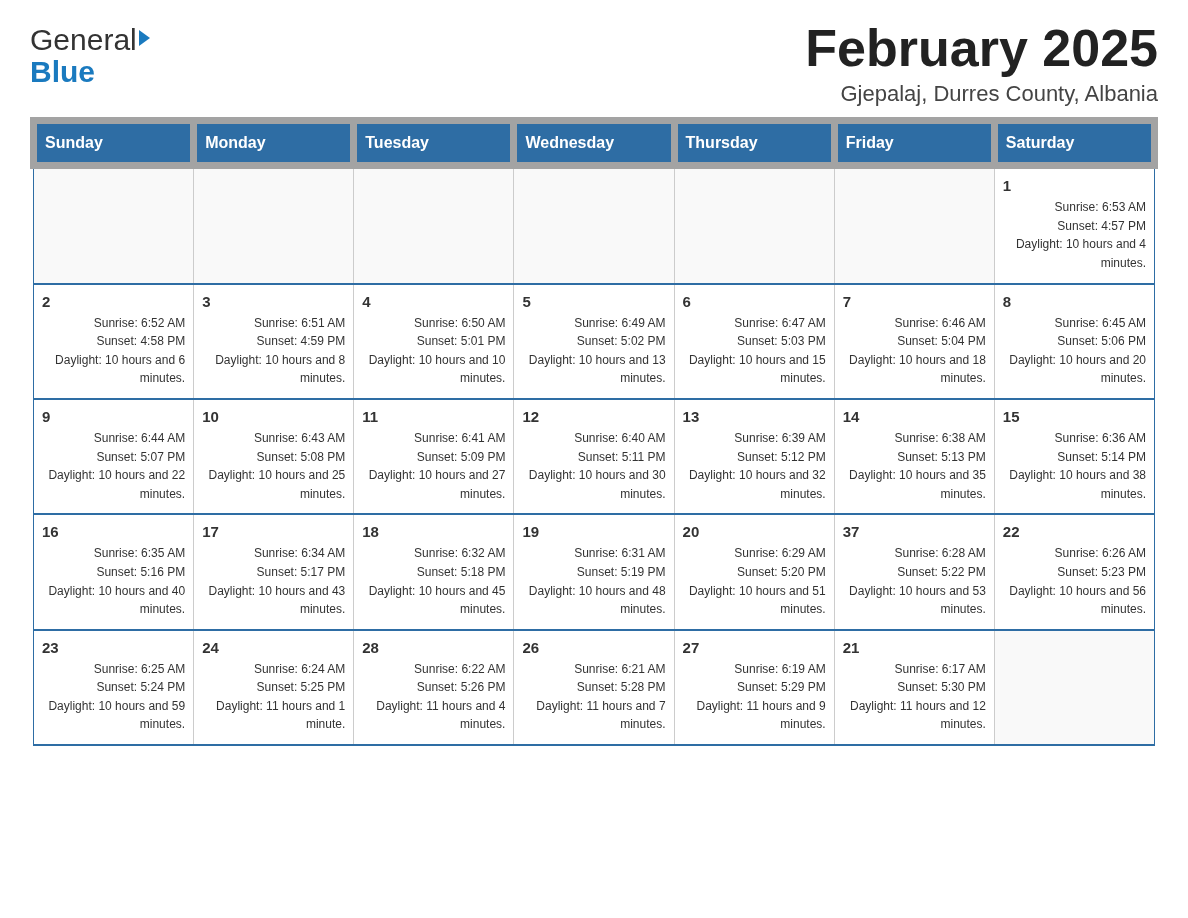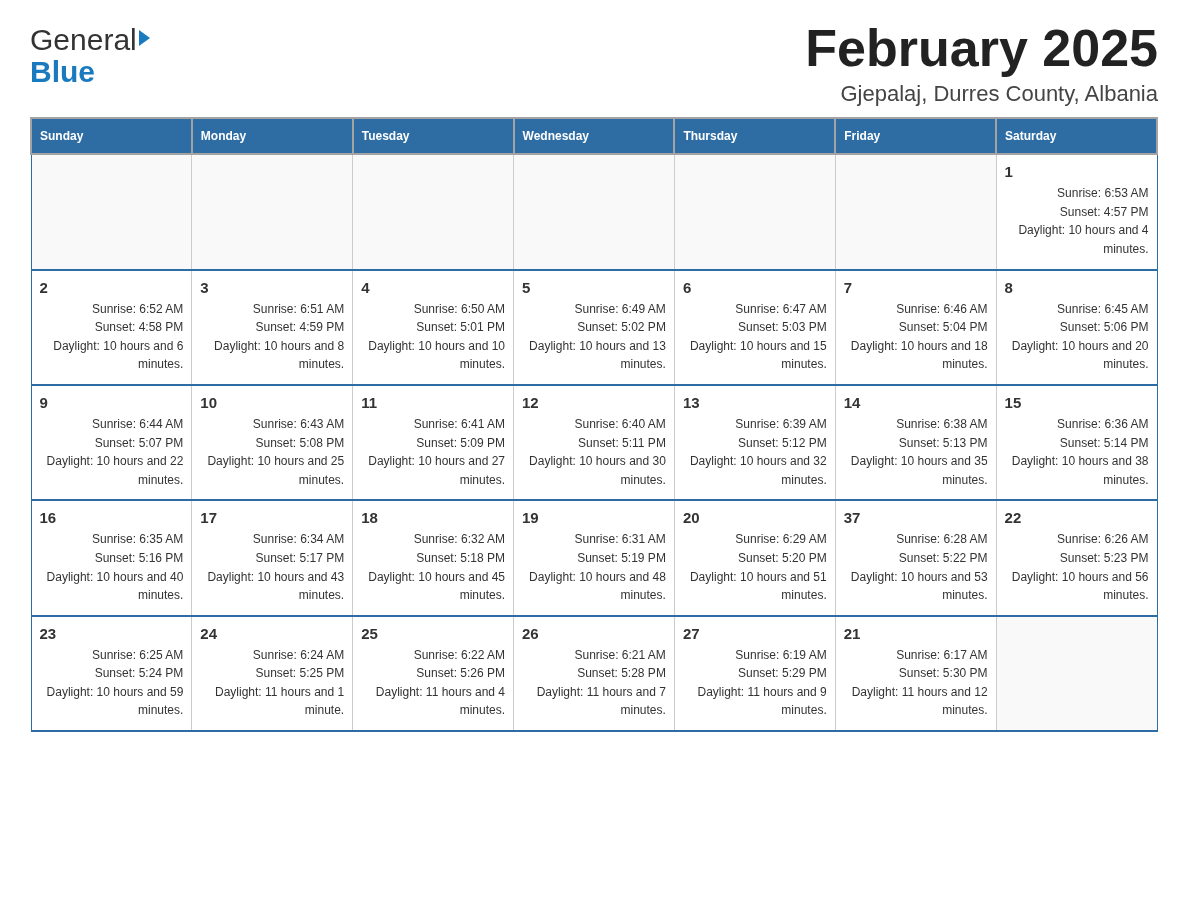--- a/index.html
+++ b/index.html
@@ -38,25 +38,25 @@
       margin-top: 4px;
     }
     .calendar {
       width: 100%;
       border-collapse: collapse;
       margin-top: 8px;
     }
     .calendar thead th {
       background-color: #2e6da4;
       color: #fff;
-      font-size: 12px;
+      font-size: 16px;
       font-weight: bold;
       padding: 10px 8px;
       text-align: left;
-      border: 2px solid #a3a3a3;
+      border: 7px solid #a3a3a3;
     }
     .calendar tbody tr {
       border-bottom: 2px solid #2e6da4;
     }
     .calendar tbody td {
       vertical-align: top;
       padding: 8px 8px 10px 8px;
       border-right: 1px solid #ccc;
       border-left: 1px solid #ccc;
       font-size: 12.5px;
@@ -249,21 +249,21 @@
       <tr>
         <td>
           <span class="day-number">23</span>
           <div class="day-info">Sunrise: 6:25 AM<br>Sunset: 5:24 PM<br>Daylight: 10 hours and 59 minutes.</div>
         </td>
         <td>
           <span class="day-number">24</span>
           <div class="day-info">Sunrise: 6:24 AM<br>Sunset: 5:25 PM<br>Daylight: 11 hours and 1 minute.</div>
         </td>
         <td>
-          <span class="day-number">25</span>
+          <span class="day-number">28</span>
           <div class="day-info">Sunrise: 6:22 AM<br>Sunset: 5:26 PM<br>Daylight: 11 hours and 4 minutes.</div>
         </td>
         <td>
           <span class="day-number">26</span>
           <div class="day-info">Sunrise: 6:21 AM<br>Sunset: 5:28 PM<br>Daylight: 11 hours and 7 minutes.</div>
         </td>
         <td>
           <span class="day-number">27</span>
           <div class="day-info">Sunrise: 6:19 AM<br>Sunset: 5:29 PM<br>Daylight: 11 hours and 9 minutes.</div>
         </td>

